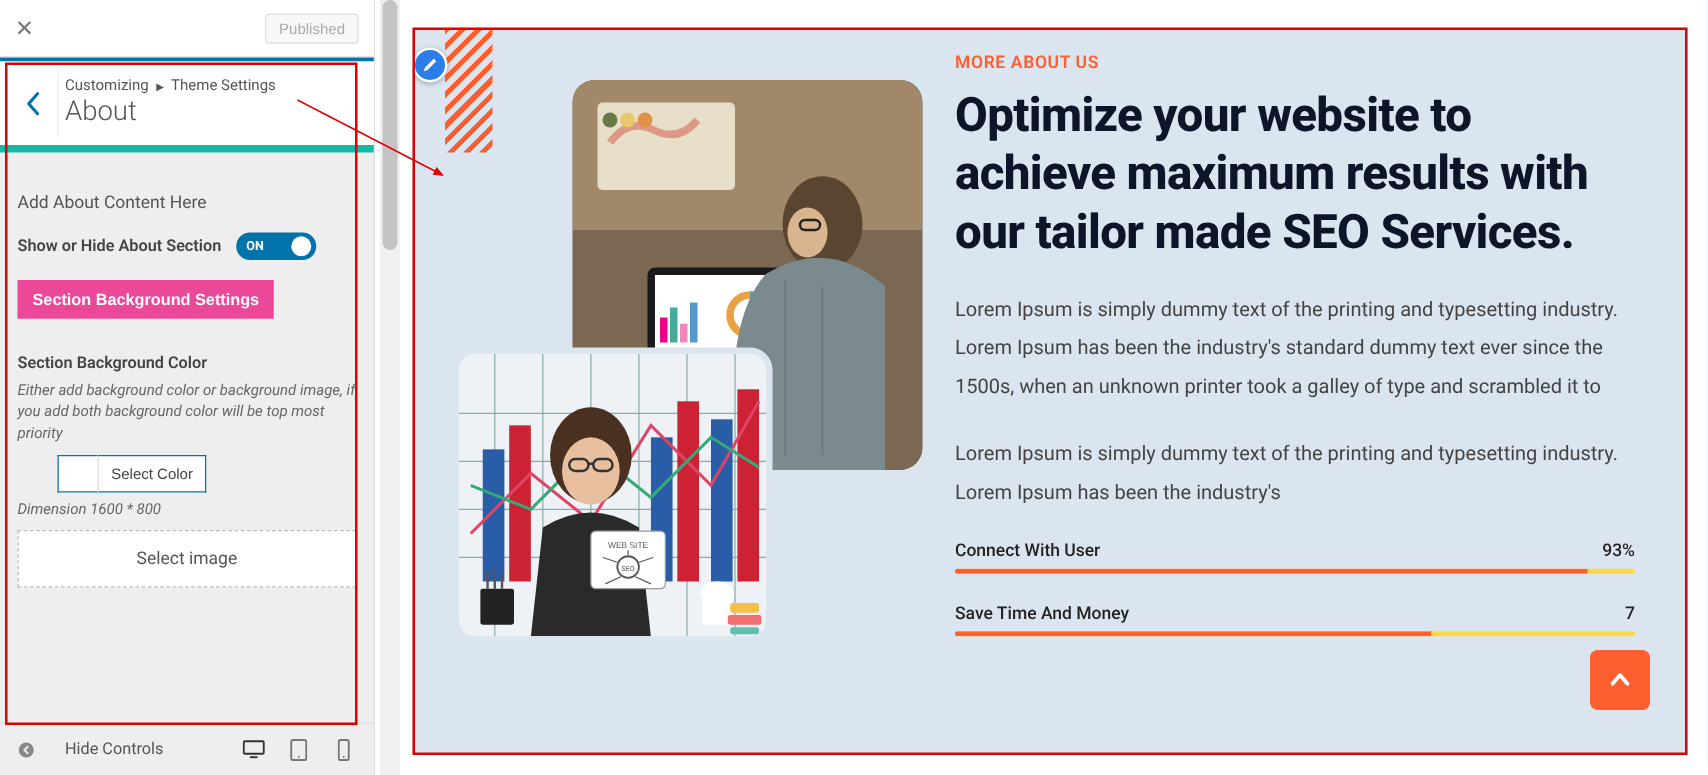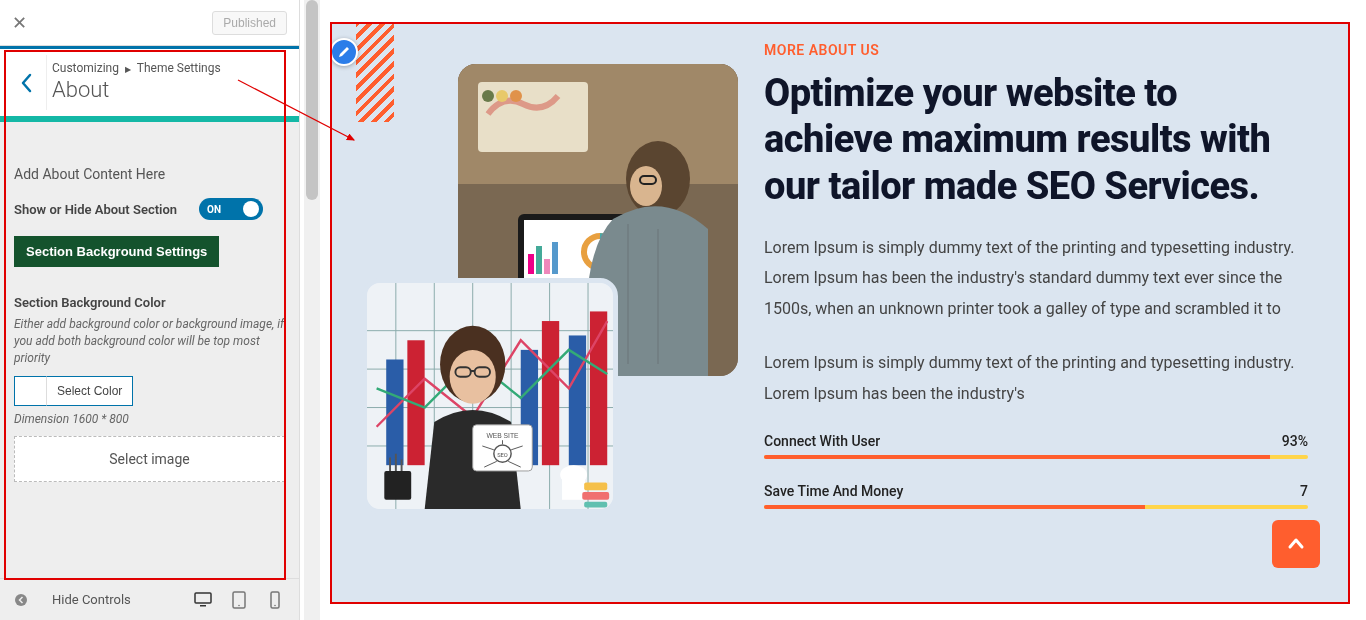--- a/index.html
+++ b/index.html
@@ -14,31 +14,31 @@
 
     .breadcrumb-wrap { background: #fff; padding: 12px 14px 14px 52px; position: relative; border-bottom: 6px solid #14b8a6; border-top: 3px solid #0073aa; }
     .back-chevron { position: absolute; left: 10px; top: 50%; transform: translateY(-50%); width: 32px; height: 32px; display: flex; align-items: center; justify-content: center; cursor: pointer; }
     .back-chevron svg { width: 12px; height: 20px; }
     .sep-border { position: absolute; left: 46px; top: 6px; bottom: 6px; width: 1px; background: #eee; }
     .crumb-line { font-size: 12px; color: #555; }
     .crumb-tri { font-size: 8px; color: #555; margin: 0 3px; display: inline-block; }
     .crumb-title { font-size: 22px; font-weight: 300; color: #555; margin-top: 2px; }
 
     .panel-body { padding: 12px 14px; }
-    .add-heading { font-size: 14px; color: #555; margin: 32px 0 16px 0; }
-    .toggle-row { display: flex; align-items: center; gap: 22px; margin-bottom: 16px; }
+    .add-heading { font-size: 14px; color: #555; margin: 20px 0 16px 0; }
+    .toggle-row { display: flex; align-items: center; gap: 12px; margin-bottom: 16px; }
     .toggle-label { font-size: 13px; font-weight: 600; color: #444; }
     .toggle { width: 64px; height: 22px; background: #0073aa; border-radius: 11px; display: flex; align-items: center; padding: 0 4px 0 8px; justify-content: space-between; cursor: pointer; }
     .toggle-text { color: #fff; font-size: 10px; font-weight: 700; }
     .toggle-knob { width: 16px; height: 16px; background: #fff; border-radius: 50%; }
 
-    .blue-btn { background: #14532d; color: #fff; border: none; padding: 8px 12px; font-size: 13px; font-weight: 600; cursor: pointer; }
+    .blue-btn { background: #ec4899; color: #fff; border: none; padding: 8px 12px; font-size: 13px; font-weight: 600; cursor: pointer; }
     .field-label { font-size: 13px; font-weight: 600; color: #444; margin-top: 28px; }
     .field-help { font-size: 12px; font-style: italic; color: #666; margin-top: 6px; line-height: 1.4; }
-    .color-row { display: flex; align-items: stretch; margin-top: 10px; }
+    .color-row { display: flex; align-items: stretch; margin-top: 10px; margin-left: 32px; }
     .color-swatch { width: 32px; height: 30px; background: #fff; border: 1px solid #0073aa; border-right: none; }
     .select-color-btn { font-size: 12px; color: #444; border: 1px solid #0073aa; border-left: 1px solid #ddd; background: #fff; padding: 0 10px; cursor: pointer; }
 
     .dim-help { font-size: 12px; font-style: italic; color: #666; margin-top: 6px; }
     .select-image { border: 1px dashed #bbb; background: #fff; color: #555; text-align: center; padding: 14px 0; font-size: 14px; margin-top: 10px; cursor: pointer; }
 
     .bottom-bar { position: absolute; bottom: 0; left: 0; right: 0; height: 42px; border-top: 1px solid #ddd; background: #eeeeee; display: flex; align-items: center; padding: 0 14px; }
     .hide-controls { display: flex; align-items: center; gap: 24px; color: #555; font-size: 13px; cursor: pointer; margin-right: auto; }
     .device-icon { width: 20px; height: 20px; margin-left: 16px; display: flex; align-items: center; justify-content: center; cursor: pointer; }
 

